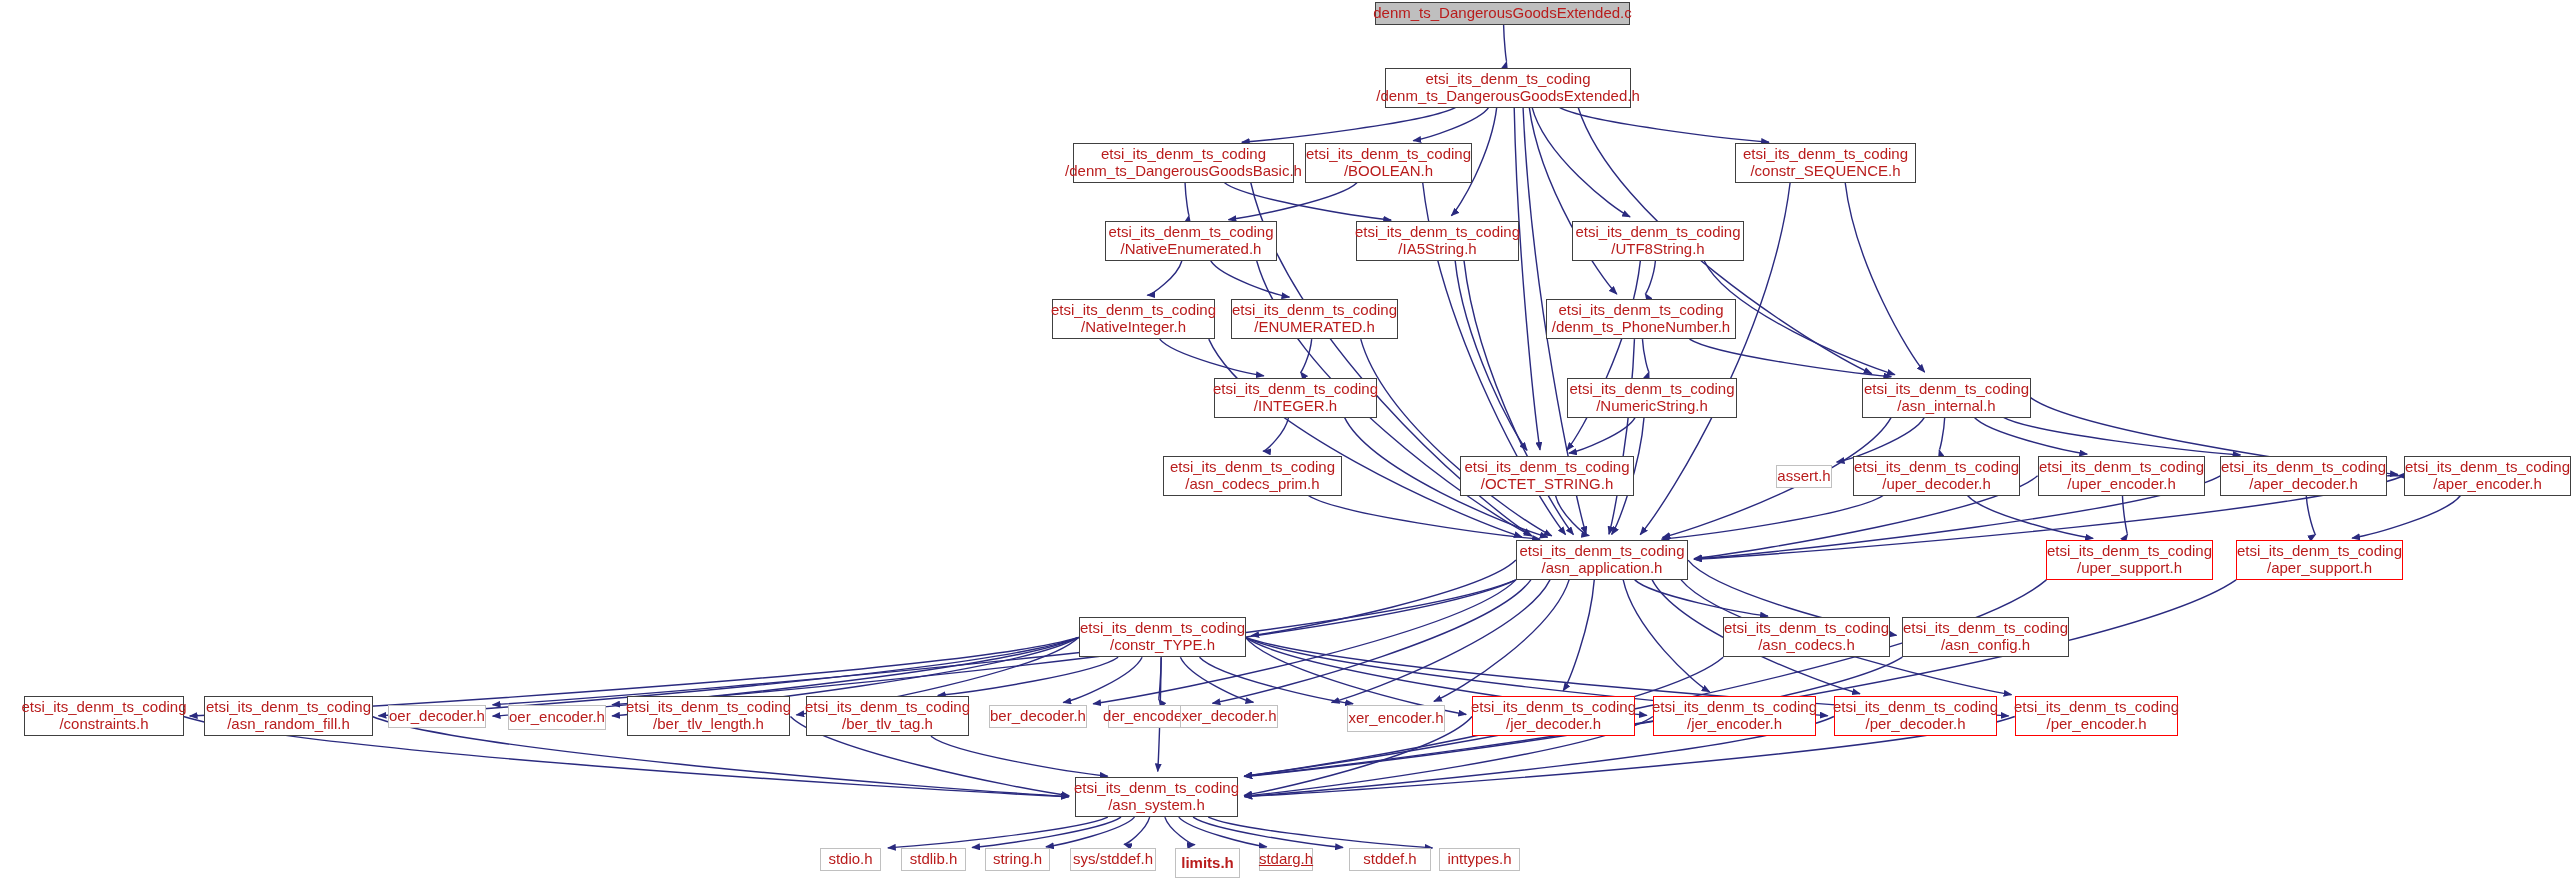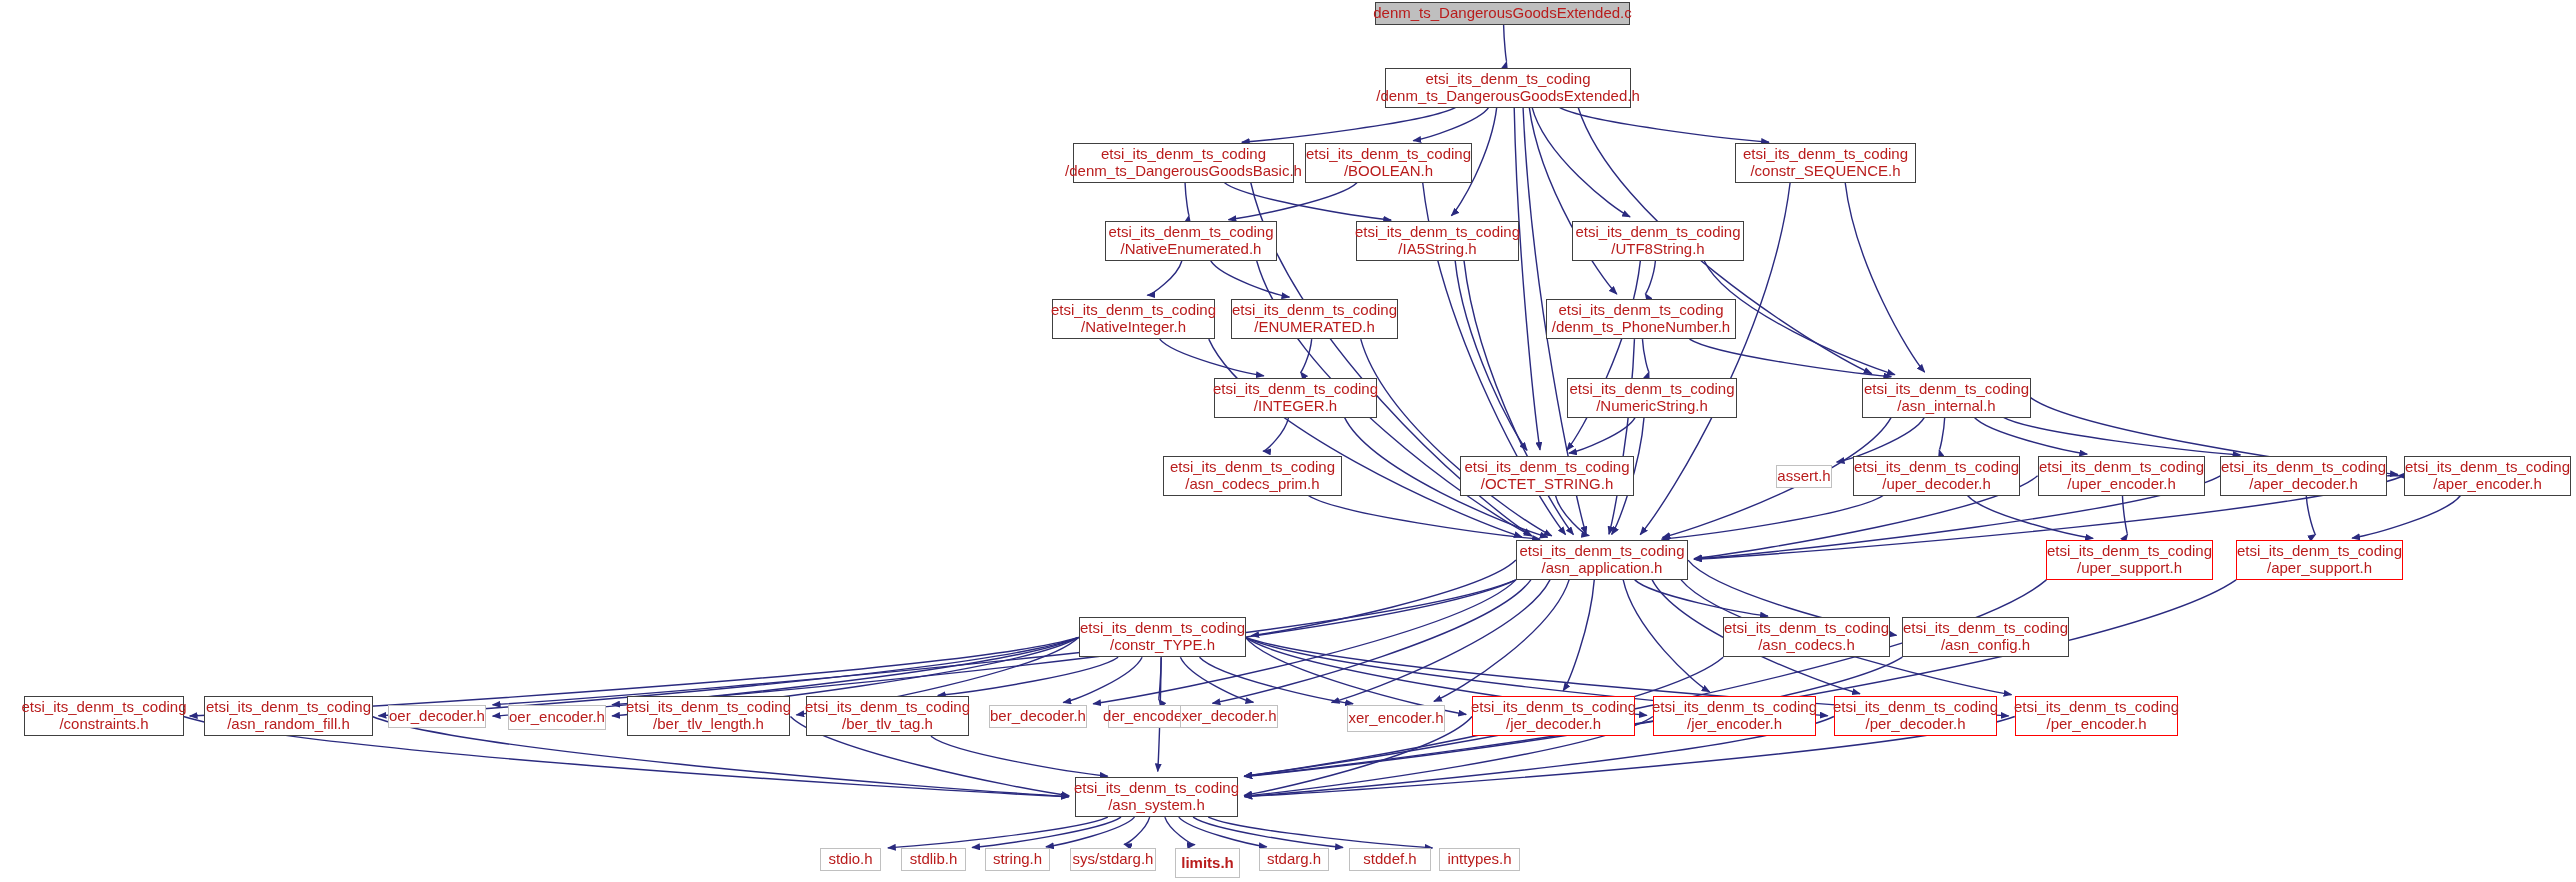--- a/index.html
+++ b/index.html
@@ -202,20 +202,20 @@
 /jer_encoder.h</div></div>
       <div class="node red" style="left: 1834px; top: 696px; width: 163px; height: 40px;"><div>etsi_its_denm_ts_coding
 /per_decoder.h</div></div>
       <div class="node red" style="left: 2015px; top: 696px; width: 163px; height: 40px;"><div>etsi_its_denm_ts_coding
 /per_encoder.h</div></div>
       <div class="node hdr" style="left: 1075px; top: 777px; width: 163px; height: 40px;"><div>etsi_its_denm_ts_coding
 /asn_system.h</div></div>
       <div class="node sys" style="left: 820px; top: 848px; width: 61px; height: 23px;"><div>stdio.h</div></div>
       <div class="node sys" style="left: 901px; top: 848px; width: 65px; height: 23px;"><div>stdlib.h</div></div>
       <div class="node sys" style="left: 985px; top: 848px; width: 65px; height: 23px;"><div>string.h</div></div>
-      <div class="node sys" style="left: 1070px; top: 848px; width: 86px; height: 23px;"><div>sys/stdarg.h</div></div>
+      <div class="node sys" style="left: 1070px; top: 848px; width: 86px; height: 23px;"><div>sys/stddef.h</div></div>
       <div class="node sys" style="left: 1175px; top: 848px; width: 65px; height: 30px; font-weight: bold;"><div>limits.h</div></div>
-      <div class="node sys" style="left: 1259px; top: 848px; width: 70px; height: 23px;"><div>stdarg.h</div></div>
+      <div class="node sys" style="left: 1259px; top: 848px; width: 54px; height: 23px; text-decoration: underline;"><div>stdarg.h</div></div>
       <div class="node sys" style="left: 1349px; top: 848px; width: 82px; height: 23px;"><div>stddef.h</div></div>
       <div class="node sys" style="left: 1439px; top: 848px; width: 81px; height: 23px;"><div>inttypes.h</div></div>
     </div>
 </div>
 
 
 </body></html>

